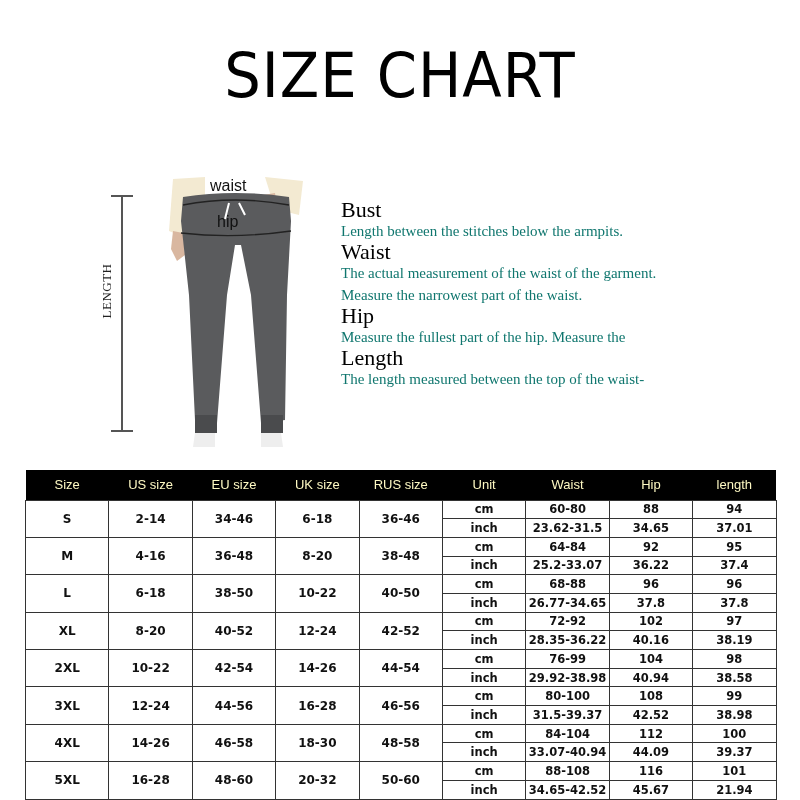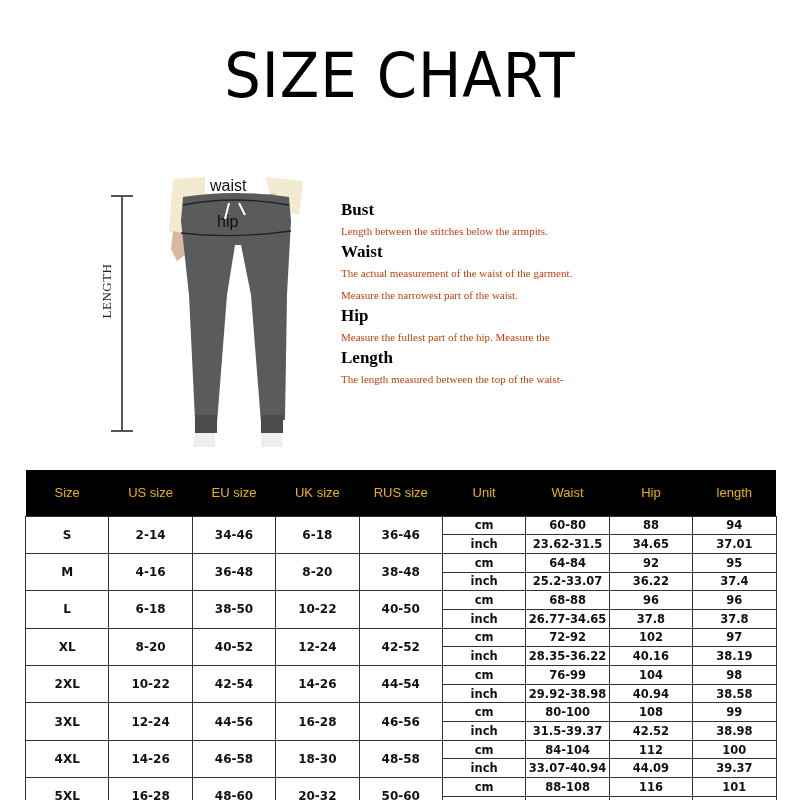--- a/index.html
+++ b/index.html
@@ -29,33 +29,33 @@
     position: absolute; left: 115px; top: 2px; font-family: "Liberation Sans", sans-serif;
     font-size: 16px; color: #111;
   }
   .hip-label {
     position: absolute; left: 122px; top: 38px; font-family: "Liberation Sans", sans-serif;
     font-size: 16px; color: #111;
   }
 
   
   .defs { position: absolute; left: 341px; top: 200px; width: 400px; font-family: "Liberation Serif", serif; }
-  .def-h { font-size: 17px; font-weight: 700; line-height: 20px; }
-  .def-p { font-size: 11px; line-height: 22px; color: #c2410c; }
+  .def-h { font-size: 22px; font-weight: 400; line-height: 20px; }
+  .def-p { font-size: 15px; line-height: 22px; color: #0f766e; }
 
   
   table.size {
     position: absolute; left: 25px; top: 470px; width: 751px;
     border-collapse: collapse; font-family: "DejaVu Sans", sans-serif;
     table-layout: fixed;
   }
   table.size col { width: 83.4px; }
   table.size th {
-    background: #000; color: #eab308; font-weight: 400; font-size: 13px;
-    height: 46px; text-align: center; font-family: "Liberation Sans", sans-serif;
+    background: #000; color: #fef9c3; font-weight: 400; font-size: 13px;
+    height: 30px; text-align: center; font-family: "Liberation Sans", sans-serif;
   }
   table.size td {
     border: 1.5px solid #333; text-align: center; font-size: 11.5px; font-weight: 700;
     height: 18.7px; padding: 0; color: #111; line-height: 16px;
   }
   table.size td.big { font-size: 12px; }
 </style>
 </head>
 <body>
 

